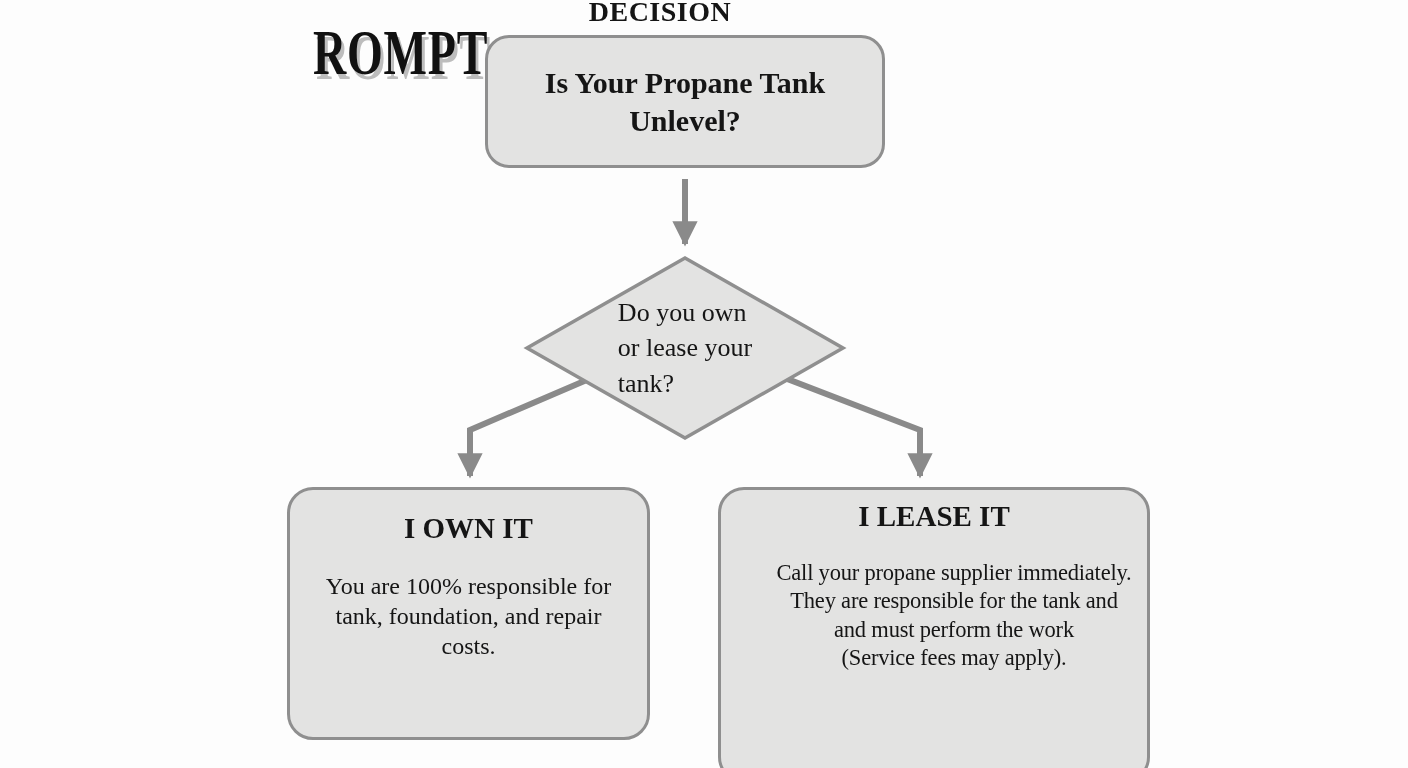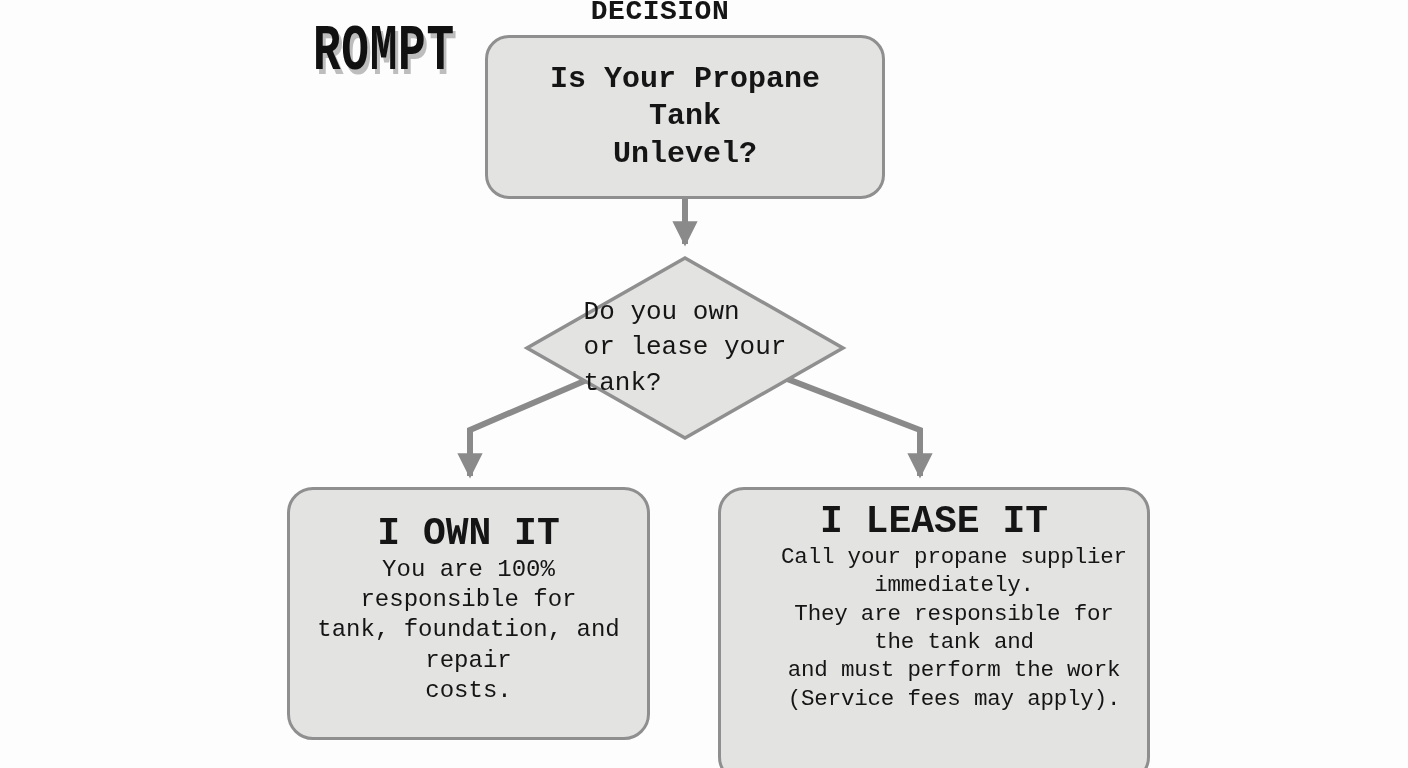--- a/index.html
+++ b/index.html
@@ -11,21 +11,21 @@
     --logo-shadow: #bdbdbd;
   }
   * { margin: 0; padding: 0; box-sizing: border-box; }
   html, body { background: #fff; }
   .canvas {
     position: relative;
     width: 1408px;
     height: 768px;
     background: var(--bg);
     overflow: hidden;
-    font-family: Liberation Mono, monospace;
+    font-family: Liberation Serif, serif;
     color: var(--text);
   }
   .connector-layer {
     position: absolute;
     left: 0; top: 0;
     width: 1408px; height: 768px;
   }
   .connector {
     fill: none;
     stroke: var(--arrow);
@@ -58,21 +58,21 @@
     white-space: nowrap;
   }
   .node {
     position: absolute;
     background: var(--node-fill);
     border: 3px solid var(--node-border);
     text-align: center;
   }
   .node-start {
     left: 485px; top: 35px;
-    width: 400px; height: 164px;
+    width: 400px; height: 133px;
     border-radius: 24px;
     display: flex;
     align-items: center;
     justify-content: center;
     padding: 0 22px;
   }
   .start-title {
     font-size: 30px;
     font-weight: 700;
     line-height: 1.25;
@@ -97,22 +97,23 @@
     border-radius: 26px;
     padding: 22px 16px 0;
   }
   .node-lease {
     left: 718px; top: 487px;
     width: 432px; height: 296px;
     border-radius: 26px;
     padding: 10px 13px 0;
   }
   .branch-heading {
-    font-size: 38px;
+    font-size: 29px;
     font-weight: 700;
+    margin-bottom: 26px;
   }
   .branch-body {
     font-size: 24px;
     line-height: 1.26;
     white-space: pre-line;
   }
   .node-lease .branch-body {
     font-size: 22.5px;
     letter-spacing: -0.2px;
     margin-left: 40px;

